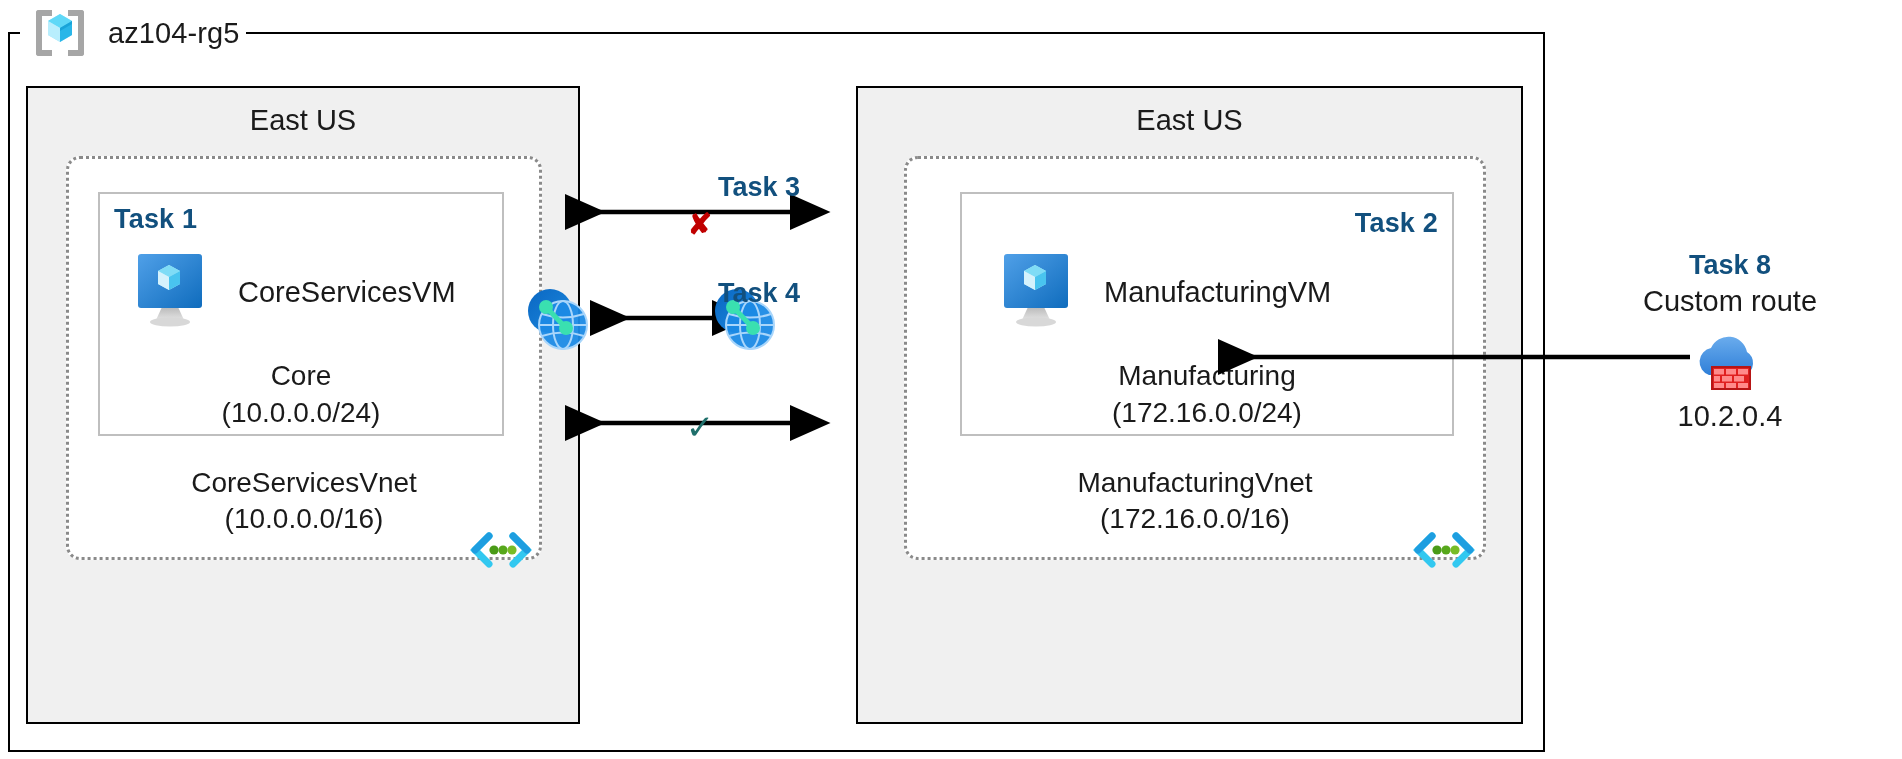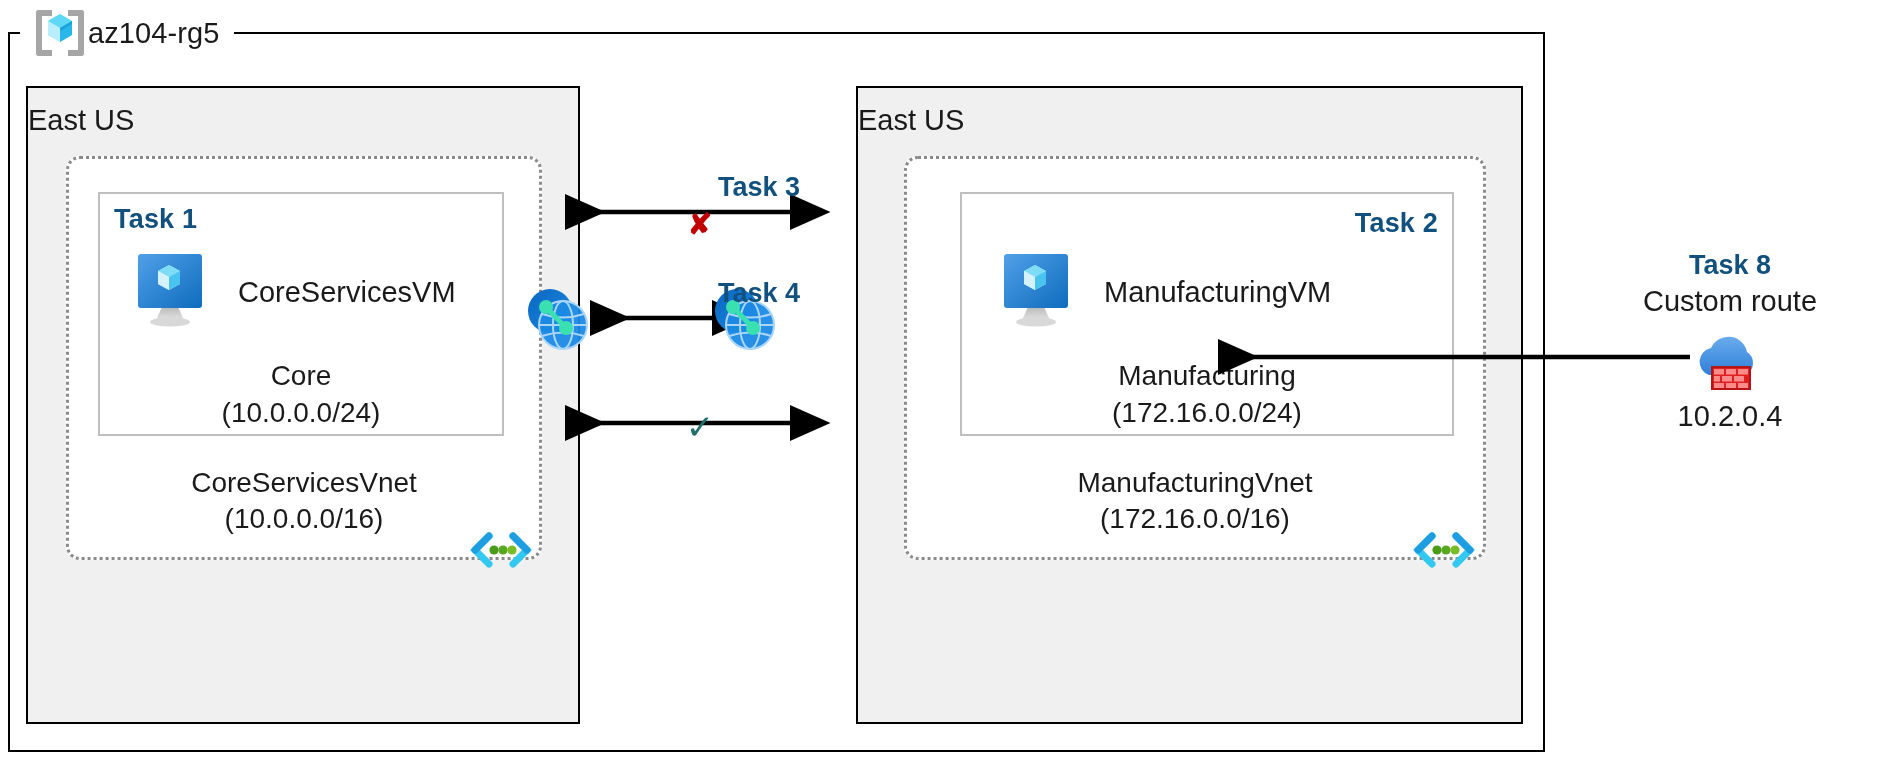--- a/index.html
+++ b/index.html
@@ -3,32 +3,32 @@
 <meta charset="utf-8">
 <style>
   html,body{margin:0;padding:0;background:#ffffff;}
   body{width:1902px;height:759px;font-family:"Liberation Sans",sans-serif;color:#000;overflow:hidden;}
   #stage{position:relative;width:1902px;height:759px;background:#fff;}
 
   
   .rg-frame{position:absolute;left:8px;top:32px;width:1537px;height:720px;
             border:2px solid #000;box-sizing:border-box;background:transparent;}
   .rg-notch{position:absolute;left:26px;top:14px;width:208px;height:42px;background:#fff;}
-  .rg-label-wrap{position:absolute;left:20px;top:8px;display:flex;align-items:center;gap:4px;z-index:6;background:#fff;padding:0 6px 0 16px;}
+  .rg-label-wrap{position:absolute;left:20px;top:8px;display:flex;align-items:center;gap:24px;z-index:6;background:#fff;padding:0 6px 0 16px;}
   .rg-label{font-size:29px;color:#1a1a1a;letter-spacing:.1px;white-space:nowrap;}
 
   
   .rg-icon{position:relative;width:48px;height:50px;flex:0 0 48px;}
   .rg-icon .brk{position:absolute;top:2px;width:16px;height:46px;}
   .rg-icon .brk.l{left:0;border-left:6px solid #a6a6a6;border-top:6px solid #a6a6a6;border-bottom:6px solid #a6a6a6;border-radius:3px 0 0 3px;box-sizing:border-box;}
   .rg-icon .brk.r{right:0;border-right:6px solid #a6a6a6;border-top:6px solid #a6a6a6;border-bottom:6px solid #a6a6a6;border-radius:0 3px 3px 0;box-sizing:border-box;}
 
   
   .region{position:absolute;background:#f0f0f0;border:2px solid #000;box-sizing:border-box;}
-  .region-title{position:absolute;top:16px;left:0;right:0;text-align:left;font-size:29px;color:#1a1a1a;}
+  .region-title{position:absolute;top:16px;left:0;right:0;text-align:center;font-size:29px;color:#1a1a1a;}
 
   
   .vnet{position:absolute;background:#ffffff;border:3px dotted #8a8a8a;border-radius:14px;box-sizing:border-box;}
   .vnet-name{position:absolute;left:0;right:0;text-align:center;font-size:28px;line-height:36px;color:#1a1a1a;}
   .subnet-icon{position:absolute;width:64px;height:42px;}
 
   
   .subnet{position:absolute;background:#fff;border:2px solid #bfbfbf;box-sizing:border-box;}
   .task-tag{position:absolute;font-size:27px;font-weight:bold;color:#12507e;letter-spacing:.2px;}
   .vm-row{position:absolute;display:flex;align-items:center;gap:18px;}

